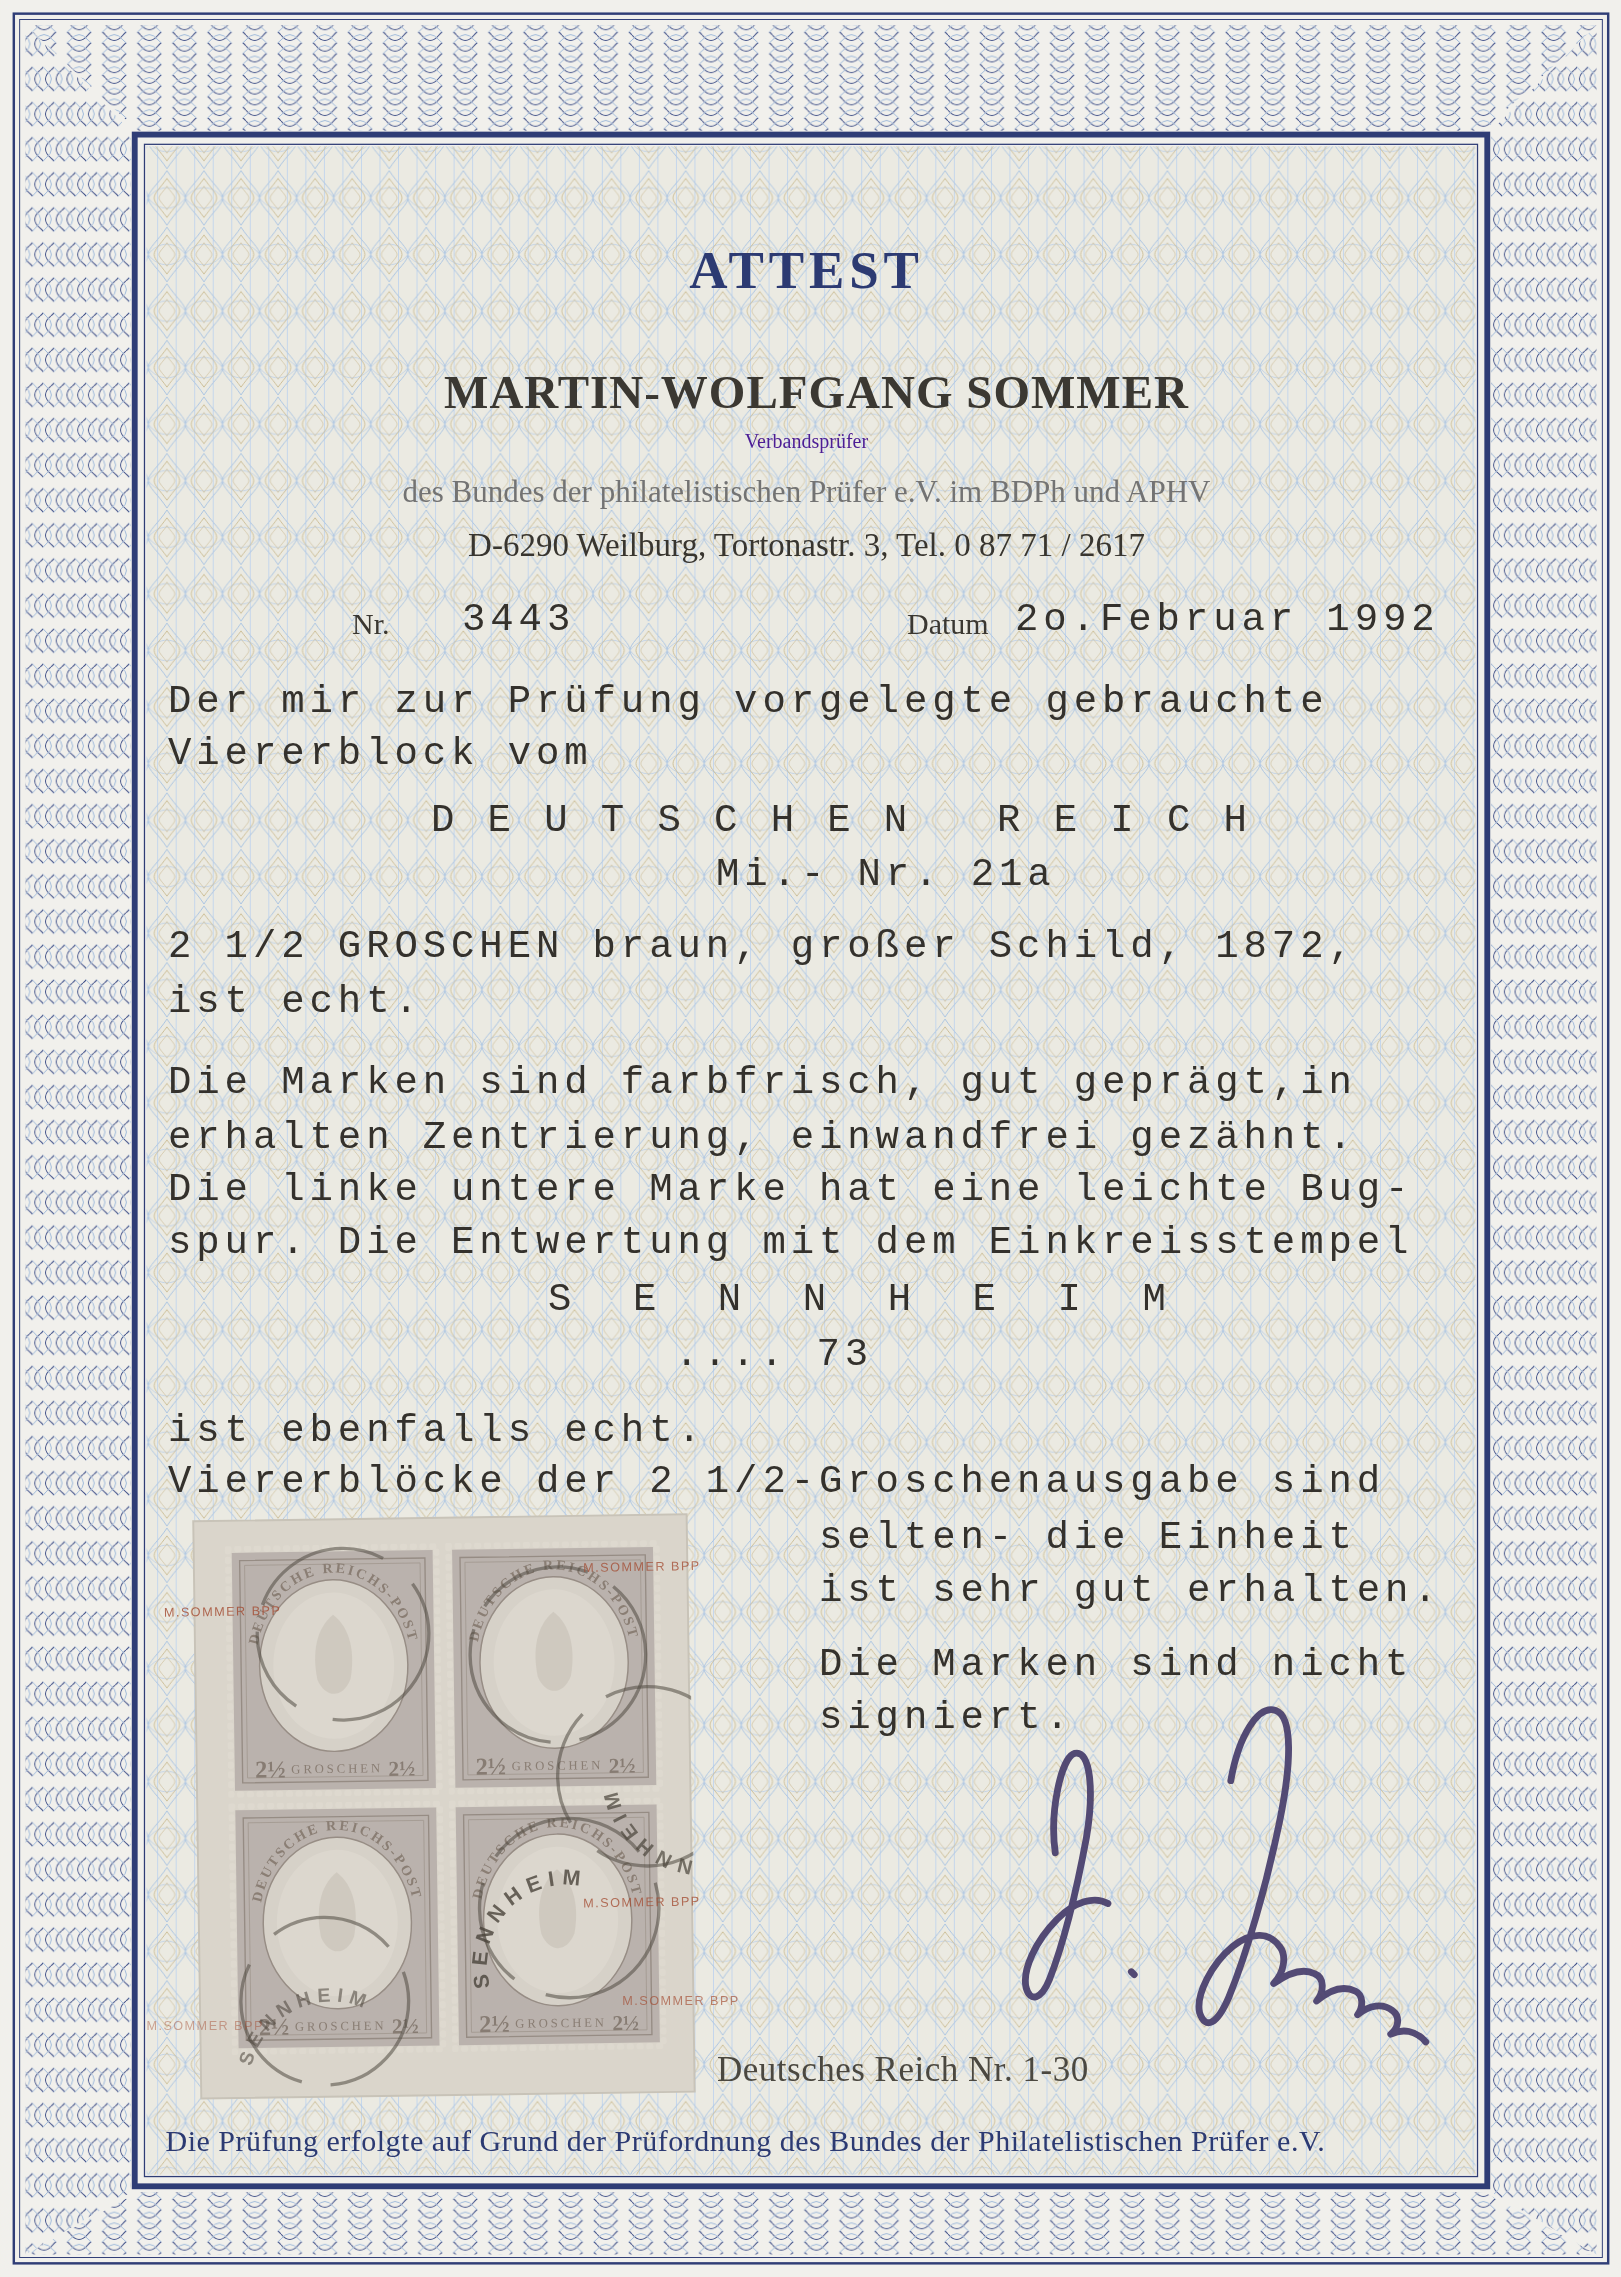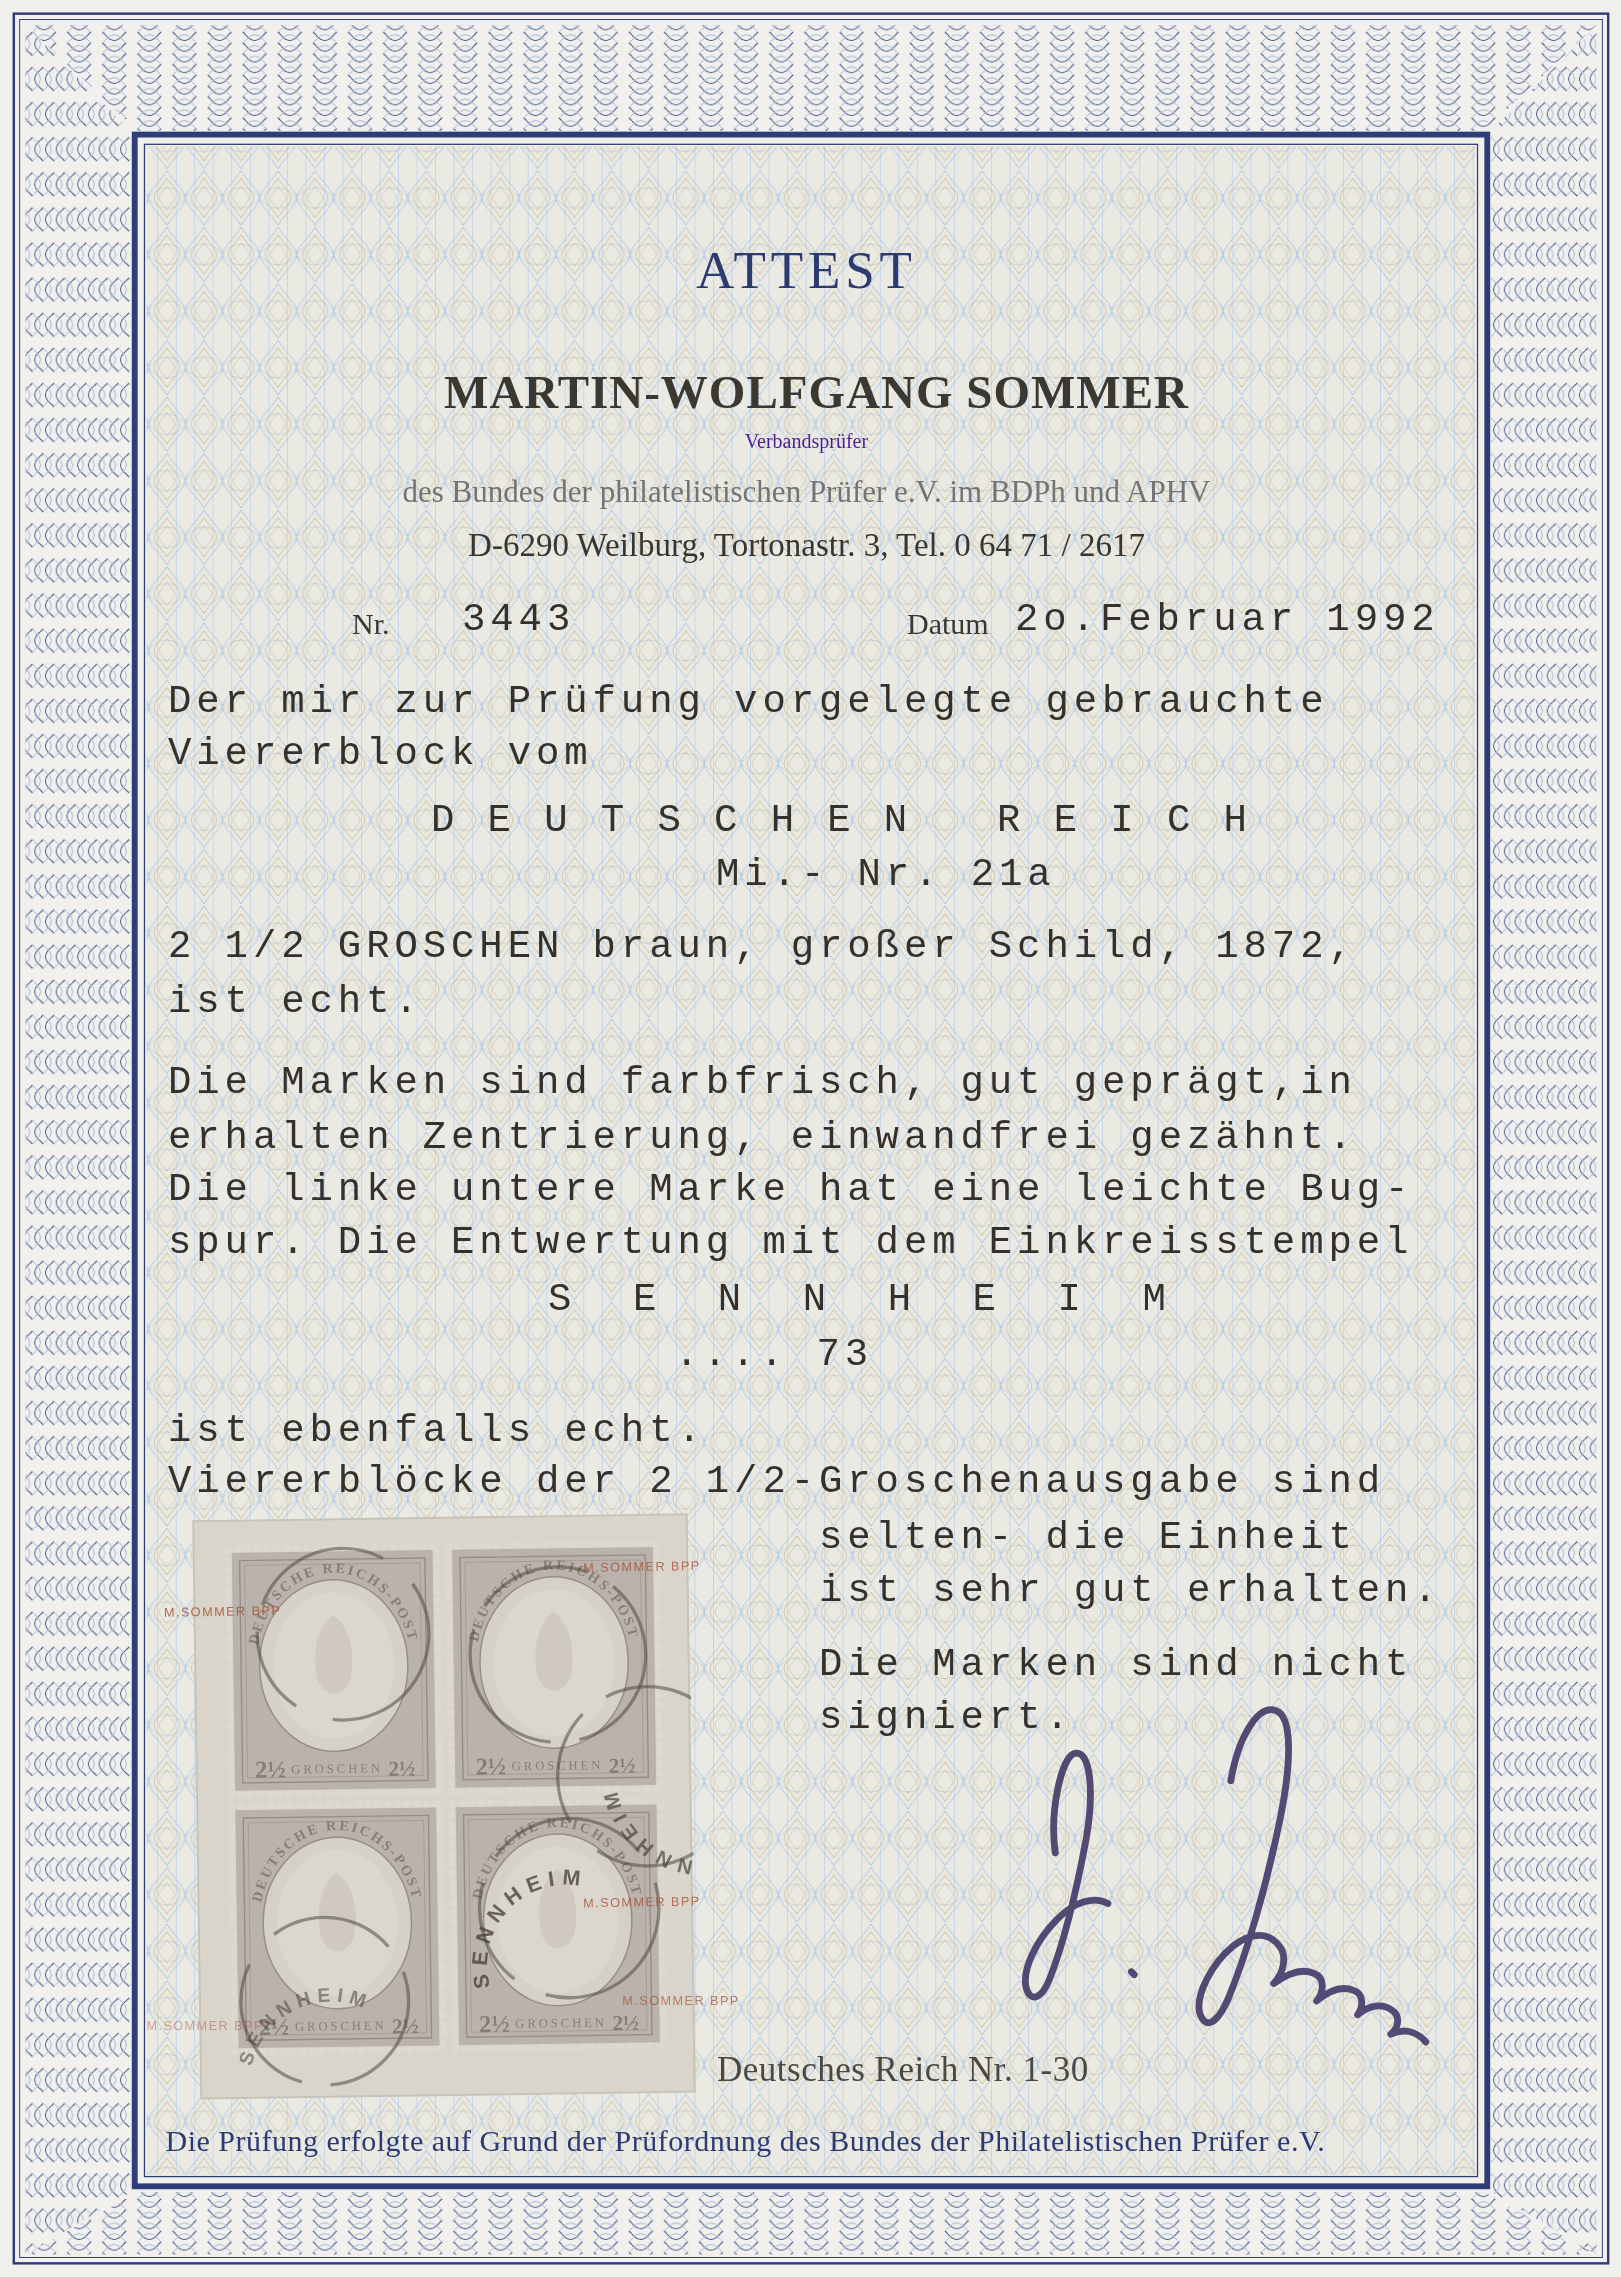--- a/index.html
+++ b/index.html
@@ -3,21 +3,21 @@
 <meta charset="utf-8">
 <style>
   html,body{margin:0;padding:0;}
   body{
     width:1622px;height:2277px;position:relative;overflow:hidden;
     background:#f1f0ec;
     font-family:"Liberation Serif","DejaVu Serif",serif;
   }
   #bg{position:absolute;left:0;top:0;width:1622px;height:2277px;}
   .abs{position:absolute;white-space:pre;line-height:1;}
-  .t-attest{font-size:53px;font-weight:normal;letter-spacing:4.9px;color:#2c3a72;}
+  .t-attest{font-size:53px;font-weight:bold;letter-spacing:4.9px;color:#2c3a72;}
   .t-name{font-size:47px;font-weight:bold;letter-spacing:1px;color:#3b3832;}
   .t-role{font-size:20px;color:#4c1d95;}
   .t-affil{font-size:31px;color:#737373;}
   .t-addr{font-size:33px;color:#38352f;}
   .hdr{left:137px;right:146px;text-align:center;}
   .t-label{font-size:30px;color:#3a3731;}
   .mono{
     font-family:"Liberation Mono","DejaVu Sans Mono",monospace;
     font-size:39px;letter-spacing:4.9px;color:#34312c;
   }
@@ -137,21 +137,21 @@
              C1358 2028 1358 2042 1350 2052 C1364 2040 1378 2036 1390 2042
              C1398 2046 1398 2058 1392 2066 C1404 2056 1418 2054 1428 2062
              C1436 2068 1434 2080 1426 2086 C1438 2080 1452 2082 1462 2094"></path>
   </g>
 </svg>
 
 <div class="abs hdr t-attest" style="top:244px;">ATTEST</div>
 <div class="abs hdr t-name" style="top:369px;padding-left:20px;">MARTIN-WOLFGANG SOMMER</div>
 <div class="abs hdr t-role" style="top:431px;">Verbandsprüfer</div>
 <div class="abs hdr t-affil" style="top:476px;">des Bundes der philatelistischen Prüfer e.V. im BDPh und APHV</div>
-<div class="abs hdr t-addr" style="top:529px;">D-6290 Weilburg, Tortonastr. 3, Tel. 0 64 71 / 2617</div>
+<div class="abs hdr t-addr" style="top:529px;">D-6290 Weilburg, Tortonastr. 3, Tel. 0 87 71 / 2617</div>
 
 <div class="abs t-label" style="top:609px;left:352px;">Nr.</div>
 <div class="abs mono" style="top:601px;left:462px;">3443</div>
 <div class="abs t-label" style="top:609px;left:907px;">Datum</div>
 <div class="abs mono" style="top:601px;left:1015px;">2o.Februar 1992</div>
 
 <div class="abs mono" style="top:683px;left:168px;">Der mir zur Prüfung vorgelegte gebrauchte</div>
 <div class="abs mono" style="top:735px;left:168px;">Viererblock vom</div>
 <div class="abs mono" style="top:802px;left:431px;">D E U T S C H E N   R E I C H</div>
 <div class="abs mono" style="top:856px;left:692px;margin-left:24px;">Mi.- Nr. 21a</div>

